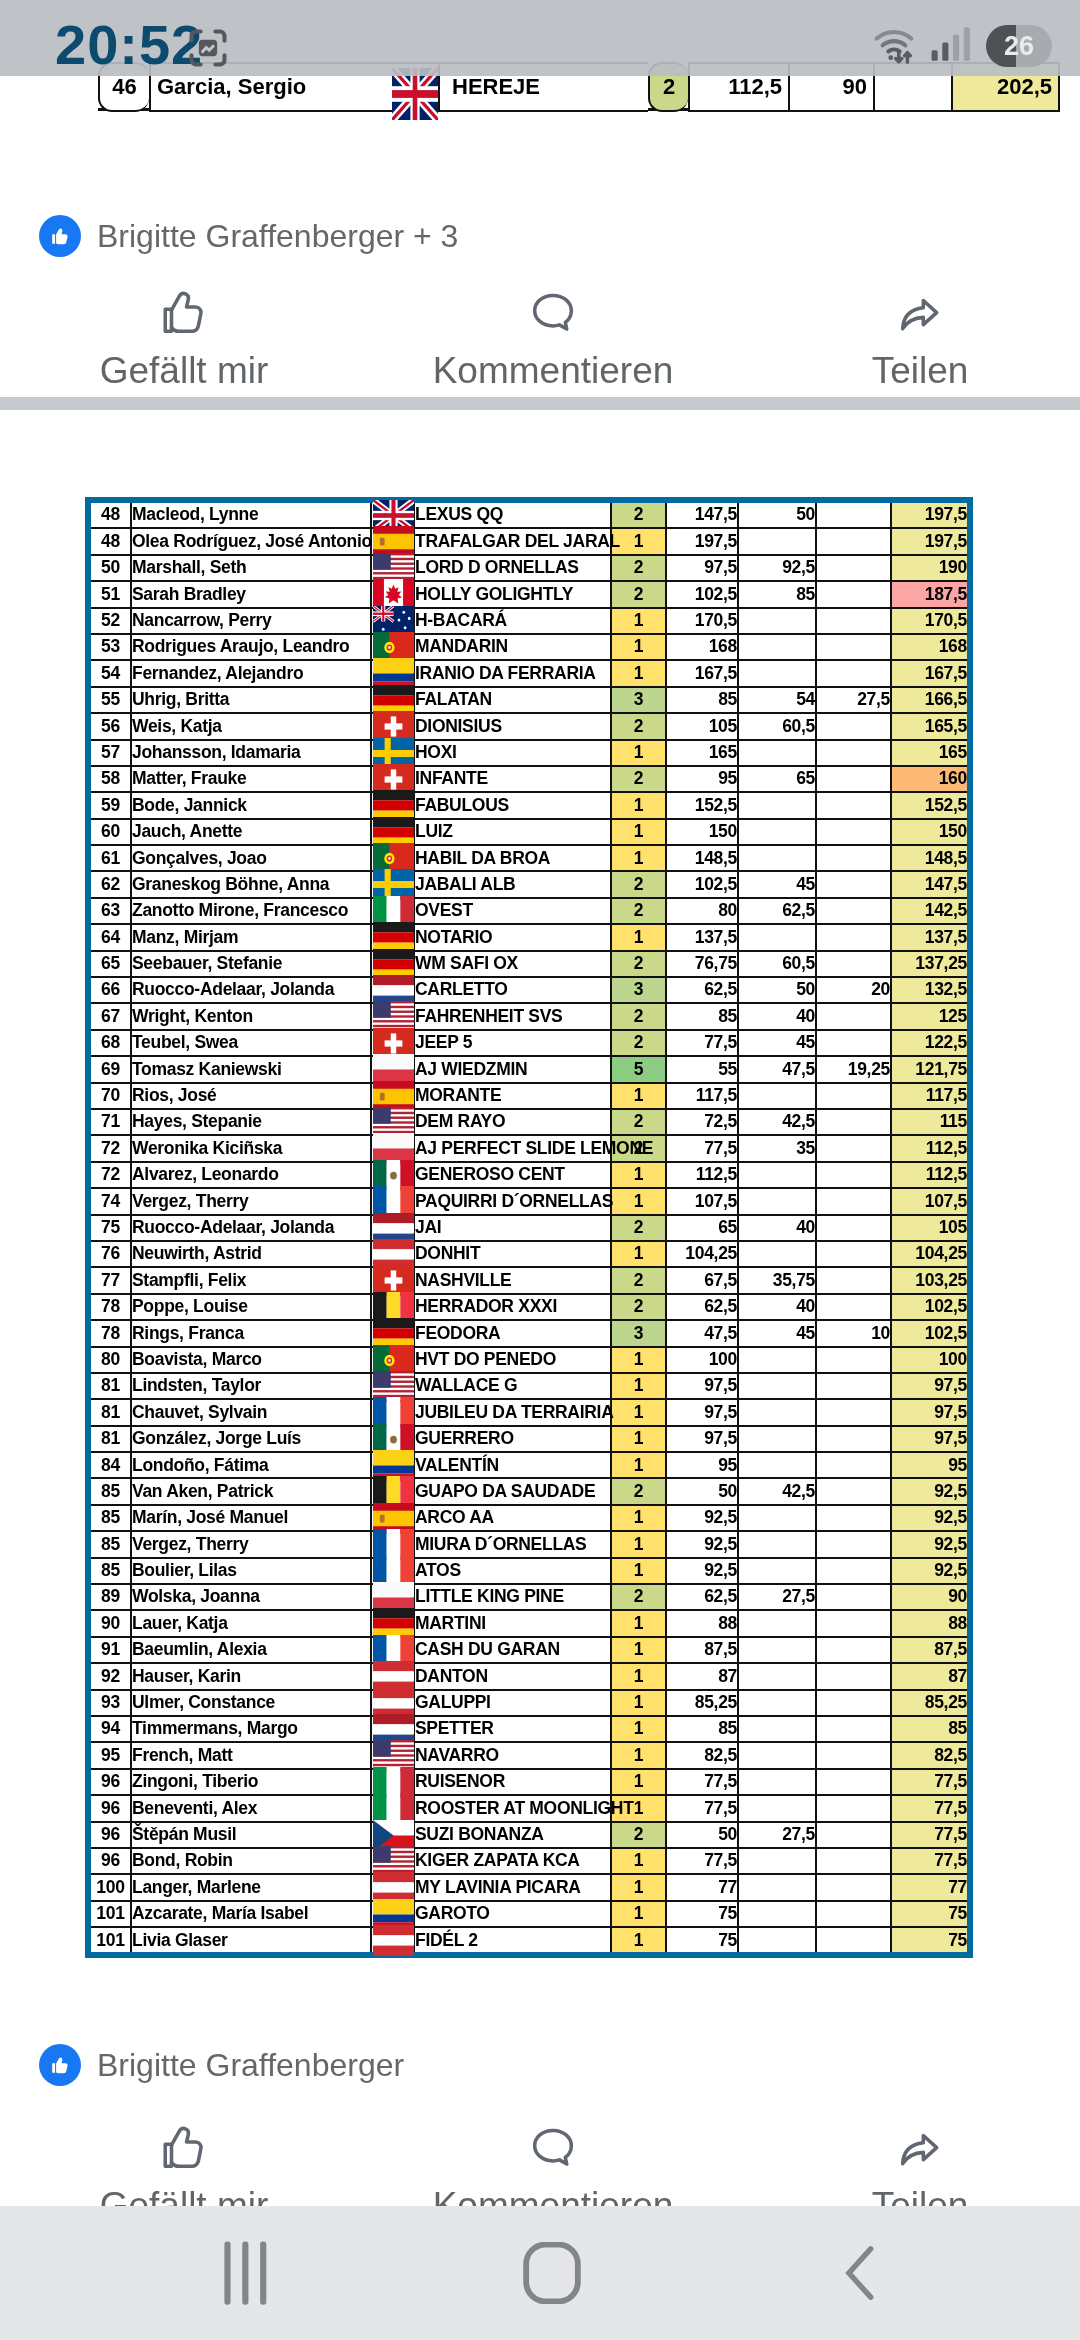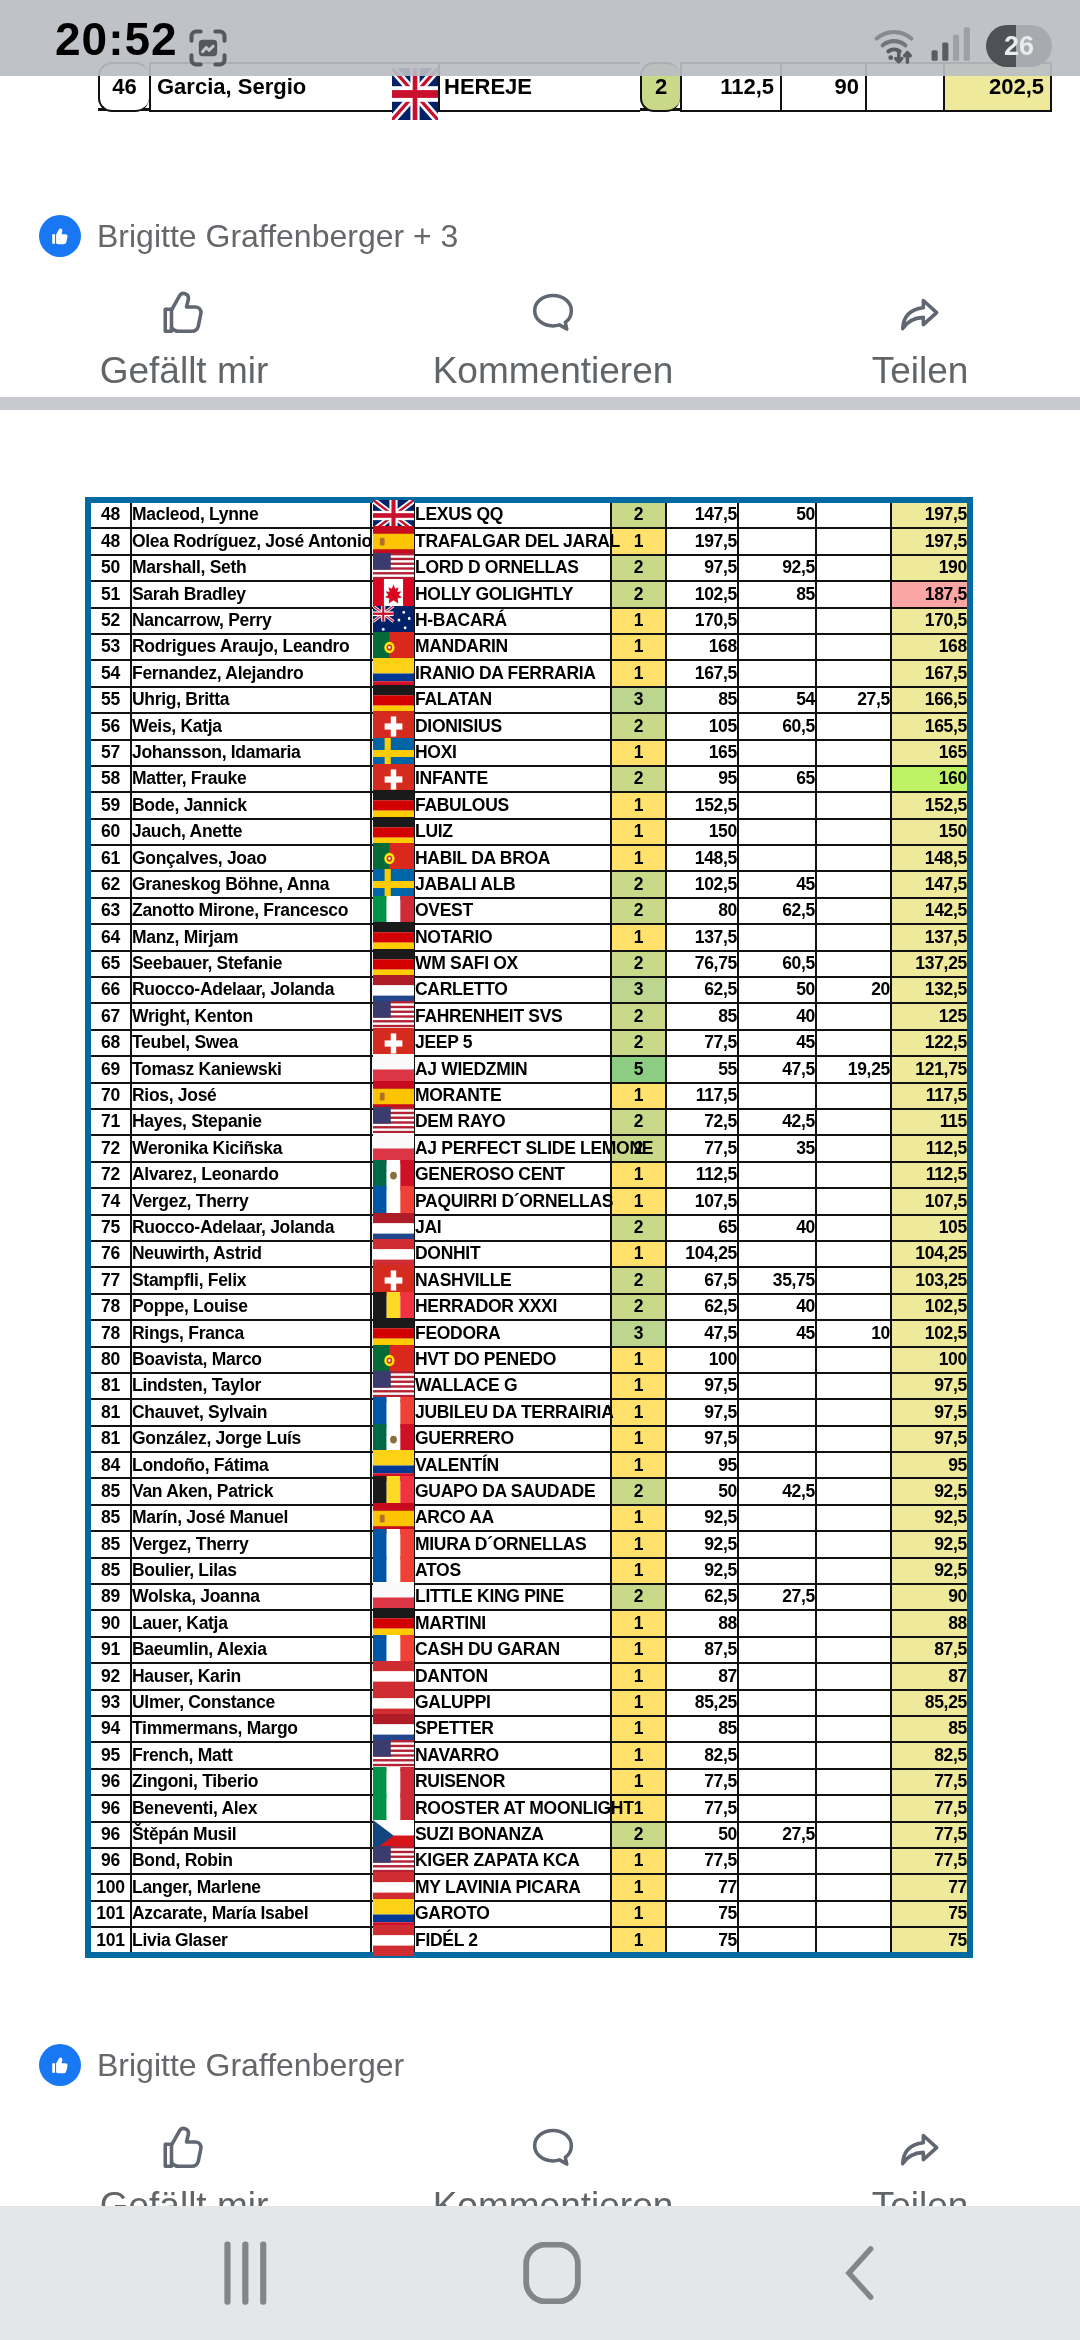--- a/index.html
+++ b/index.html
@@ -2,21 +2,21 @@
 <html><head>
 <meta charset="utf-8">
 <style>
   html,body{margin:0;padding:0;background:#fff;}
   body{width:1080px;height:2340px;overflow:hidden;position:relative;
        font-family:"Liberation Sans", sans-serif;}
   .abs{position:absolute;}
 
   
   #status-bar{left:0;top:0;width:1080px;height:76px;background:rgba(186,190,195,.92);z-index:30;}
-  #clock{left:55px;top:12px;font-size:46px;font-weight:600;color:#000000;letter-spacing:1px;}
+  #clock{left:55px;top:12px;font-size:56px;font-weight:600;color:#0c4a6e;letter-spacing:1px;}
   #shot-icon{left:186px;top:26px;width:44px;height:44px;}
   #sb-right{right:28px;top:18px;display:flex;align-items:center;gap:10px;}
   #battery{width:66px;height:42px;border-radius:21px;
            background:linear-gradient(to right,#4e5256 0 46%,#a7abaf 46%);
            color:#e9eaeb;font-size:27px;font-weight:700;display:flex;align-items:center;justify-content:center;}
   #top-strip{left:98px;top:62px;height:46px;display:flex;z-index:10;border-bottom:3px solid #111;}
   #top-strip .c{border:2px solid #111;border-right-width:0;height:46px;display:flex;align-items:center;
                 font-weight:700;font-size:22px;color:#000;background:#fff;overflow:visible;}
   #top-strip .c:last-child{border-right-width:2px;}
   #top-strip .num{justify-content:flex-end;padding-right:6px;}
@@ -61,21 +61,21 @@
       <svg viewBox="0 0 60 40" preserveAspectRatio="none">
         <rect width="60" height="40" fill="#012169"></rect>
         <path d="M0 0 60 40M60 0 0 40" stroke="#fff" stroke-width="8"></path>
         <path d="M0 0 60 40M60 0 0 40" stroke="#c8102e" stroke-width="3.2"></path>
         <rect x="24" width="12" height="40" fill="#fff"></rect>
         <rect y="14" width="60" height="12" fill="#fff"></rect>
         <rect x="27" width="6" height="40" fill="#c8102e"></rect>
         <rect y="17" width="60" height="6" fill="#c8102e"></rect>
       </svg>
     </div>
-  <div class="c" style="width:196px;padding-left:4px">HEREJE</div>
+  <div class="c" style="width:196px;padding-left:12px">HEREJE</div>
   <div class="c ctr" style="width: 38px; background: rgb(201, 216, 137);" id="top-count">2</div>
   <div class="c num" style="width:92px">112,5</div>
   <div class="c num" style="width:77px">90</div>
   <div class="c num" style="width:70px"></div>
   <div class="c num" style="width: 99px; background: rgb(238, 233, 155);" id="top-total">202,5</div>
 </div>
 
 <div id="status-bar" class="abs">
   <div id="clock" class="abs">20:52</div>
   <div id="shot-icon" class="abs">
@@ -366,21 +366,21 @@
             <rect width="60" height="40" fill="#d52b1e"></rect>
             <rect x="26" y="7" width="8" height="26" fill="#fff"></rect>
             <rect x="17" y="16" width="26" height="8" fill="#fff"></rect>
           </svg>
         </td>
         <td class="horse">INFANTE</td>
         <td class="cnt" style="background: rgb(201, 216, 137);">2</td>
         <td class="s">95</td>
         <td class="s">65</td>
         <td class="s"></td>
-        <td class="total" style="background: #bef264;">160</td>
+        <td class="total" style="background: #fdba74;">160</td>
       </tr>
       <tr>
         <td class="rank">59</td>
         <td class="name">Bode, Jannick</td>
         <td class="flag">
           <svg viewBox="0 0 60 40" preserveAspectRatio="none">
             <rect width="60" height="13.4" fill="#1a1a1a"></rect>
             <rect y="13.3" width="60" height="13.4" fill="#d20000"></rect>
             <rect y="26.6" width="60" height="13.4" fill="#ffcc00"></rect>
           </svg>

